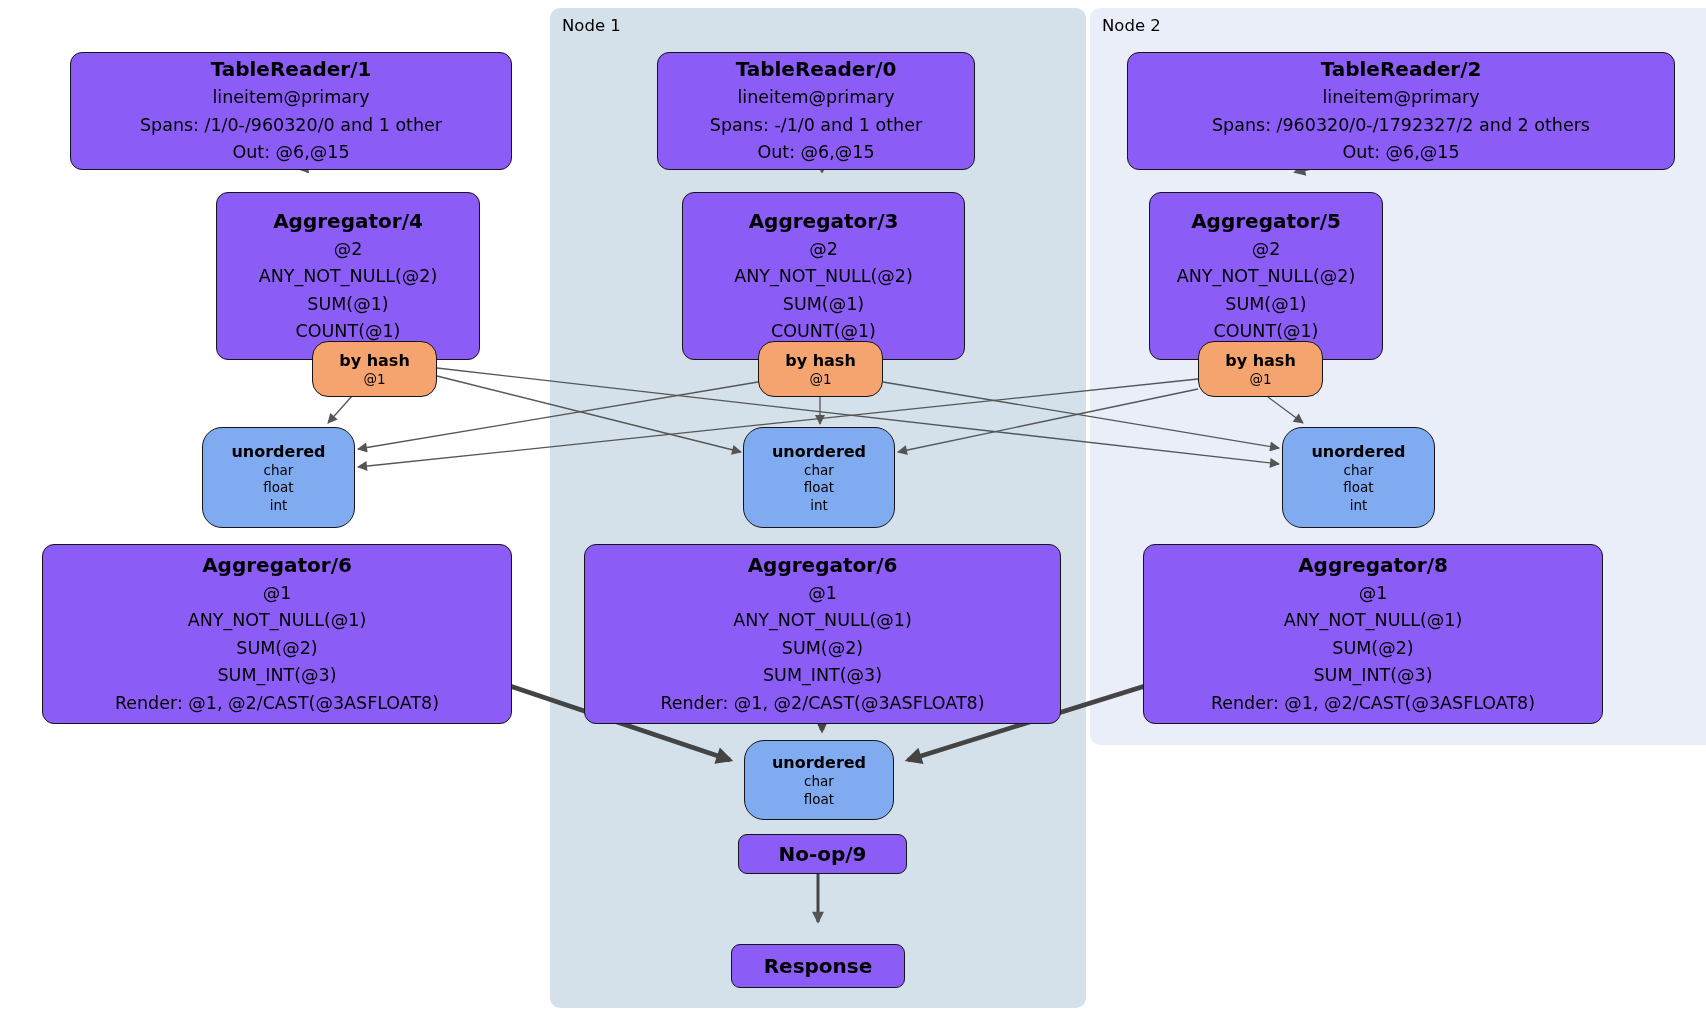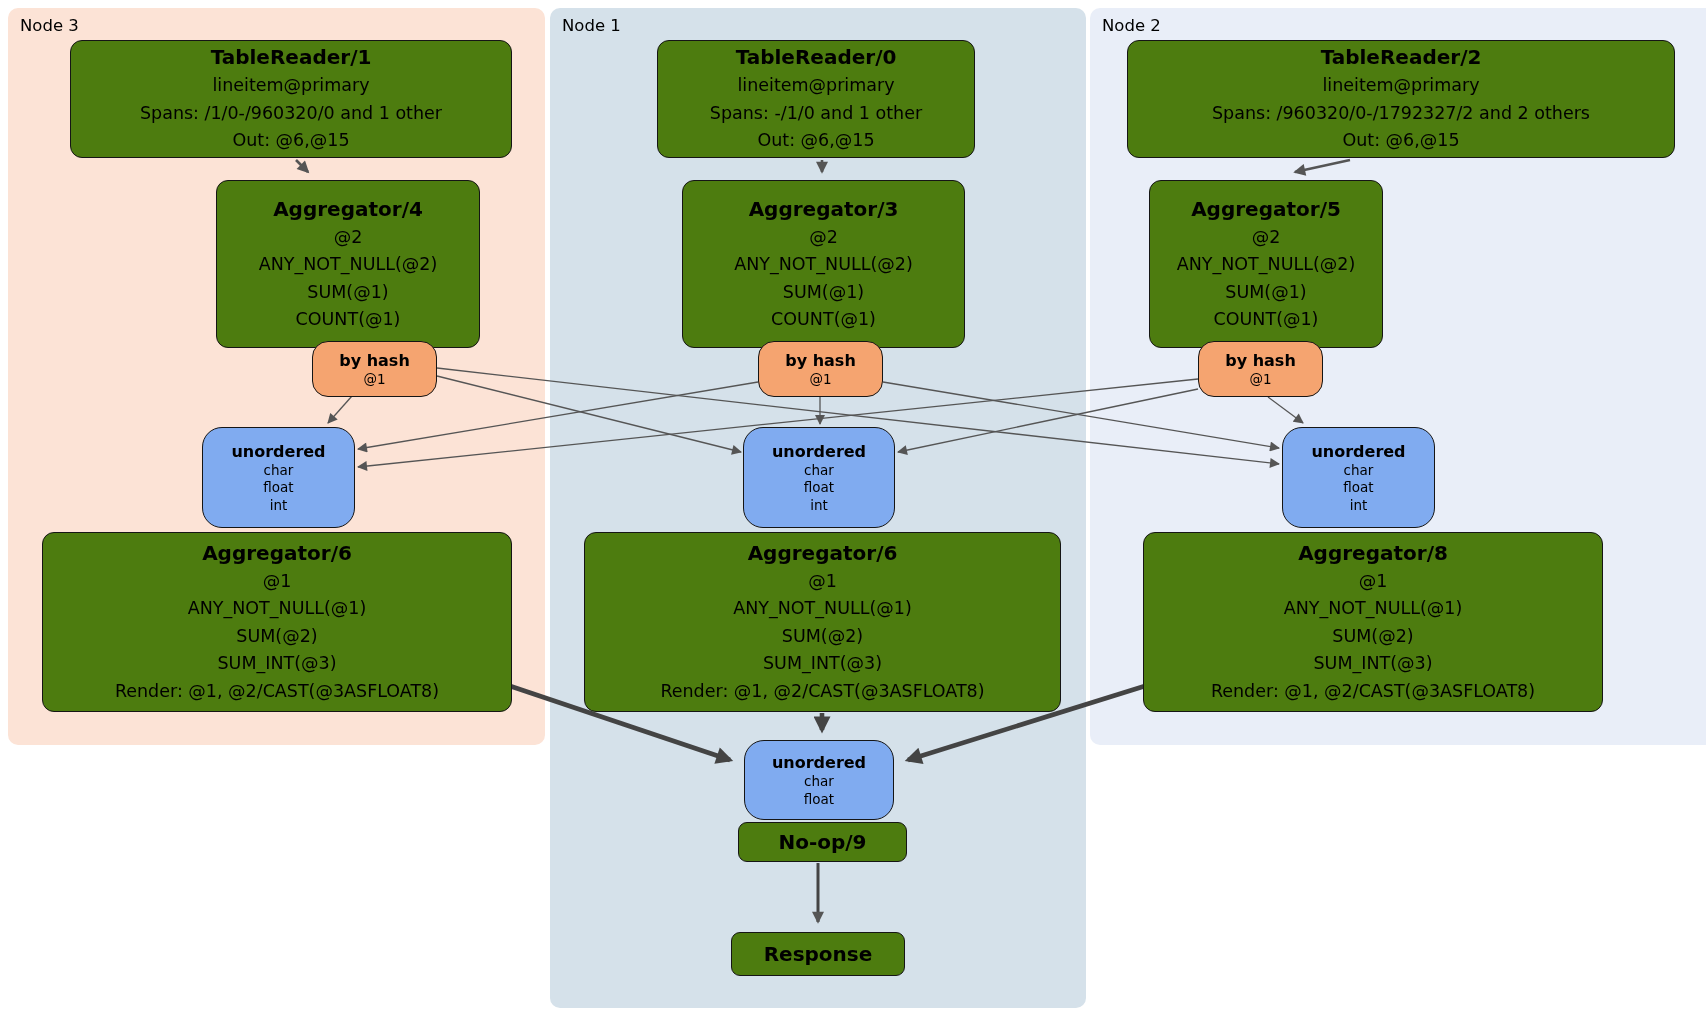--- a/index.html
+++ b/index.html
@@ -5,37 +5,34 @@
   html,body{margin:0;padding:0;background:#ffffff;}
   #canvas{
     position:relative;width:1706px;height:1016px;overflow:hidden;
     font-family:"DejaVu Sans","Liberation Sans",sans-serif;color:#000;
   }
   .region{position:absolute;border-radius:10px;z-index:0;}
   .region-label{position:absolute;left:12px;top:8px;font-size:16.5px;color:#000;}
   .box{position:absolute;box-sizing:border-box;border:1.6px solid #151515;
        display:flex;flex-direction:column;justify-content:center;align-items:center;
        text-align:center;z-index:2;}
-  .proc{background:#4d7c0f;border-radius:12px;}
+  .proc{background:#8b5cf6;border-radius:12px;margin-top:12px;}
   .router{background:#f5a470;border-radius:16px;z-index:3;}
   .sync{background:#80abf0;border-radius:20px;z-index:3;text-align:right;}
   .btitle{font-size:20px;font-weight:bold;line-height:29px;white-space:nowrap;}
   .bline{font-size:17.5px;line-height:27.5px;white-space:nowrap;}
   .btitle-sm{font-size:16px;font-weight:bold;line-height:21px;white-space:nowrap;}
   .bline-sm{font-size:13.5px;line-height:17.5px;white-space:nowrap;}
   #edges{position:absolute;left:0;top:0;z-index:1;pointer-events:none;}
 </style>
 </head>
 <body>
 
 <div id="canvas">
 
-  <div class="region" style="left:8px;top:8px;width:537px;height:737px;background:#fce3d6">
-    <span class="region-label">Node 3</span>
-  </div>
   <div class="region" style="left:550px;top:8px;width:536px;height:1000px;background:#d5e1ea">
     <span class="region-label">Node 1</span>
   </div>
   <div class="region" style="left:1090px;top:8px;width:708px;height:737px;background:#e9eef8">
     <span class="region-label">Node 2</span>
   </div>
 
   <svg id="edges" width="1706" height="1016">
     <defs>
       <marker id="aThin" viewBox="0 0 10 10" refX="9" refY="5" markerUnits="userSpaceOnUse" markerWidth="11" markerHeight="10" orient="auto">

